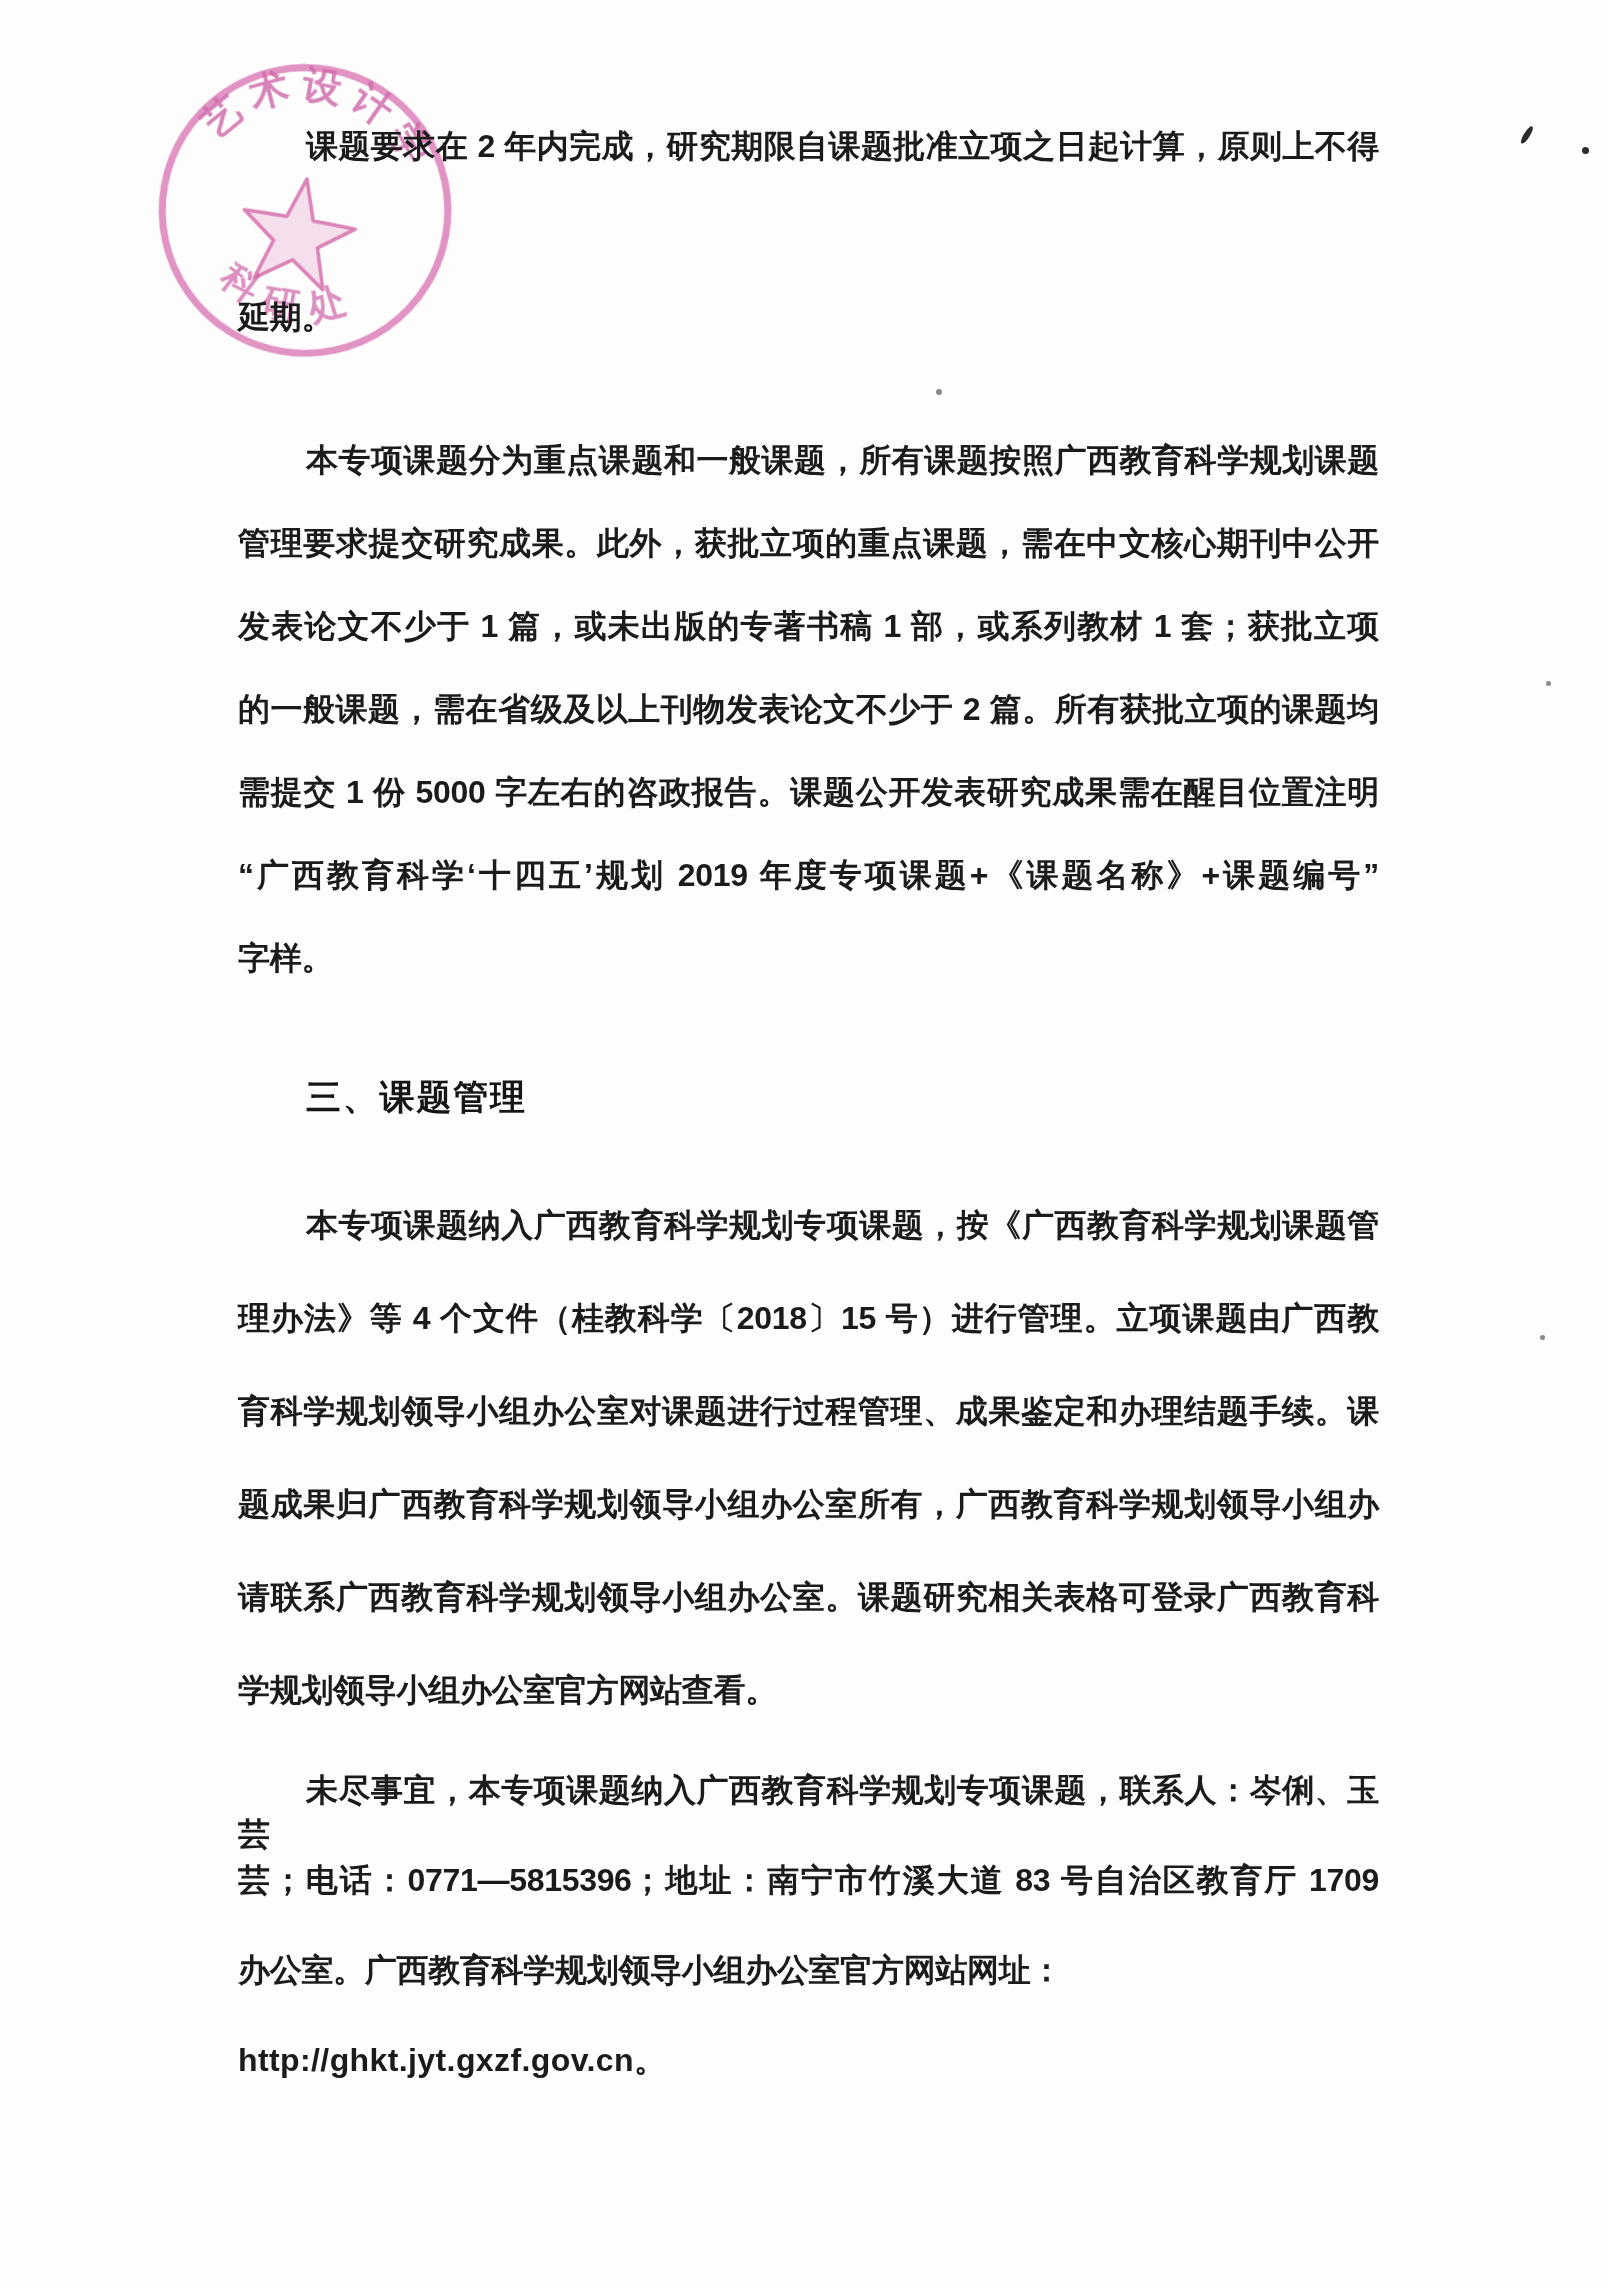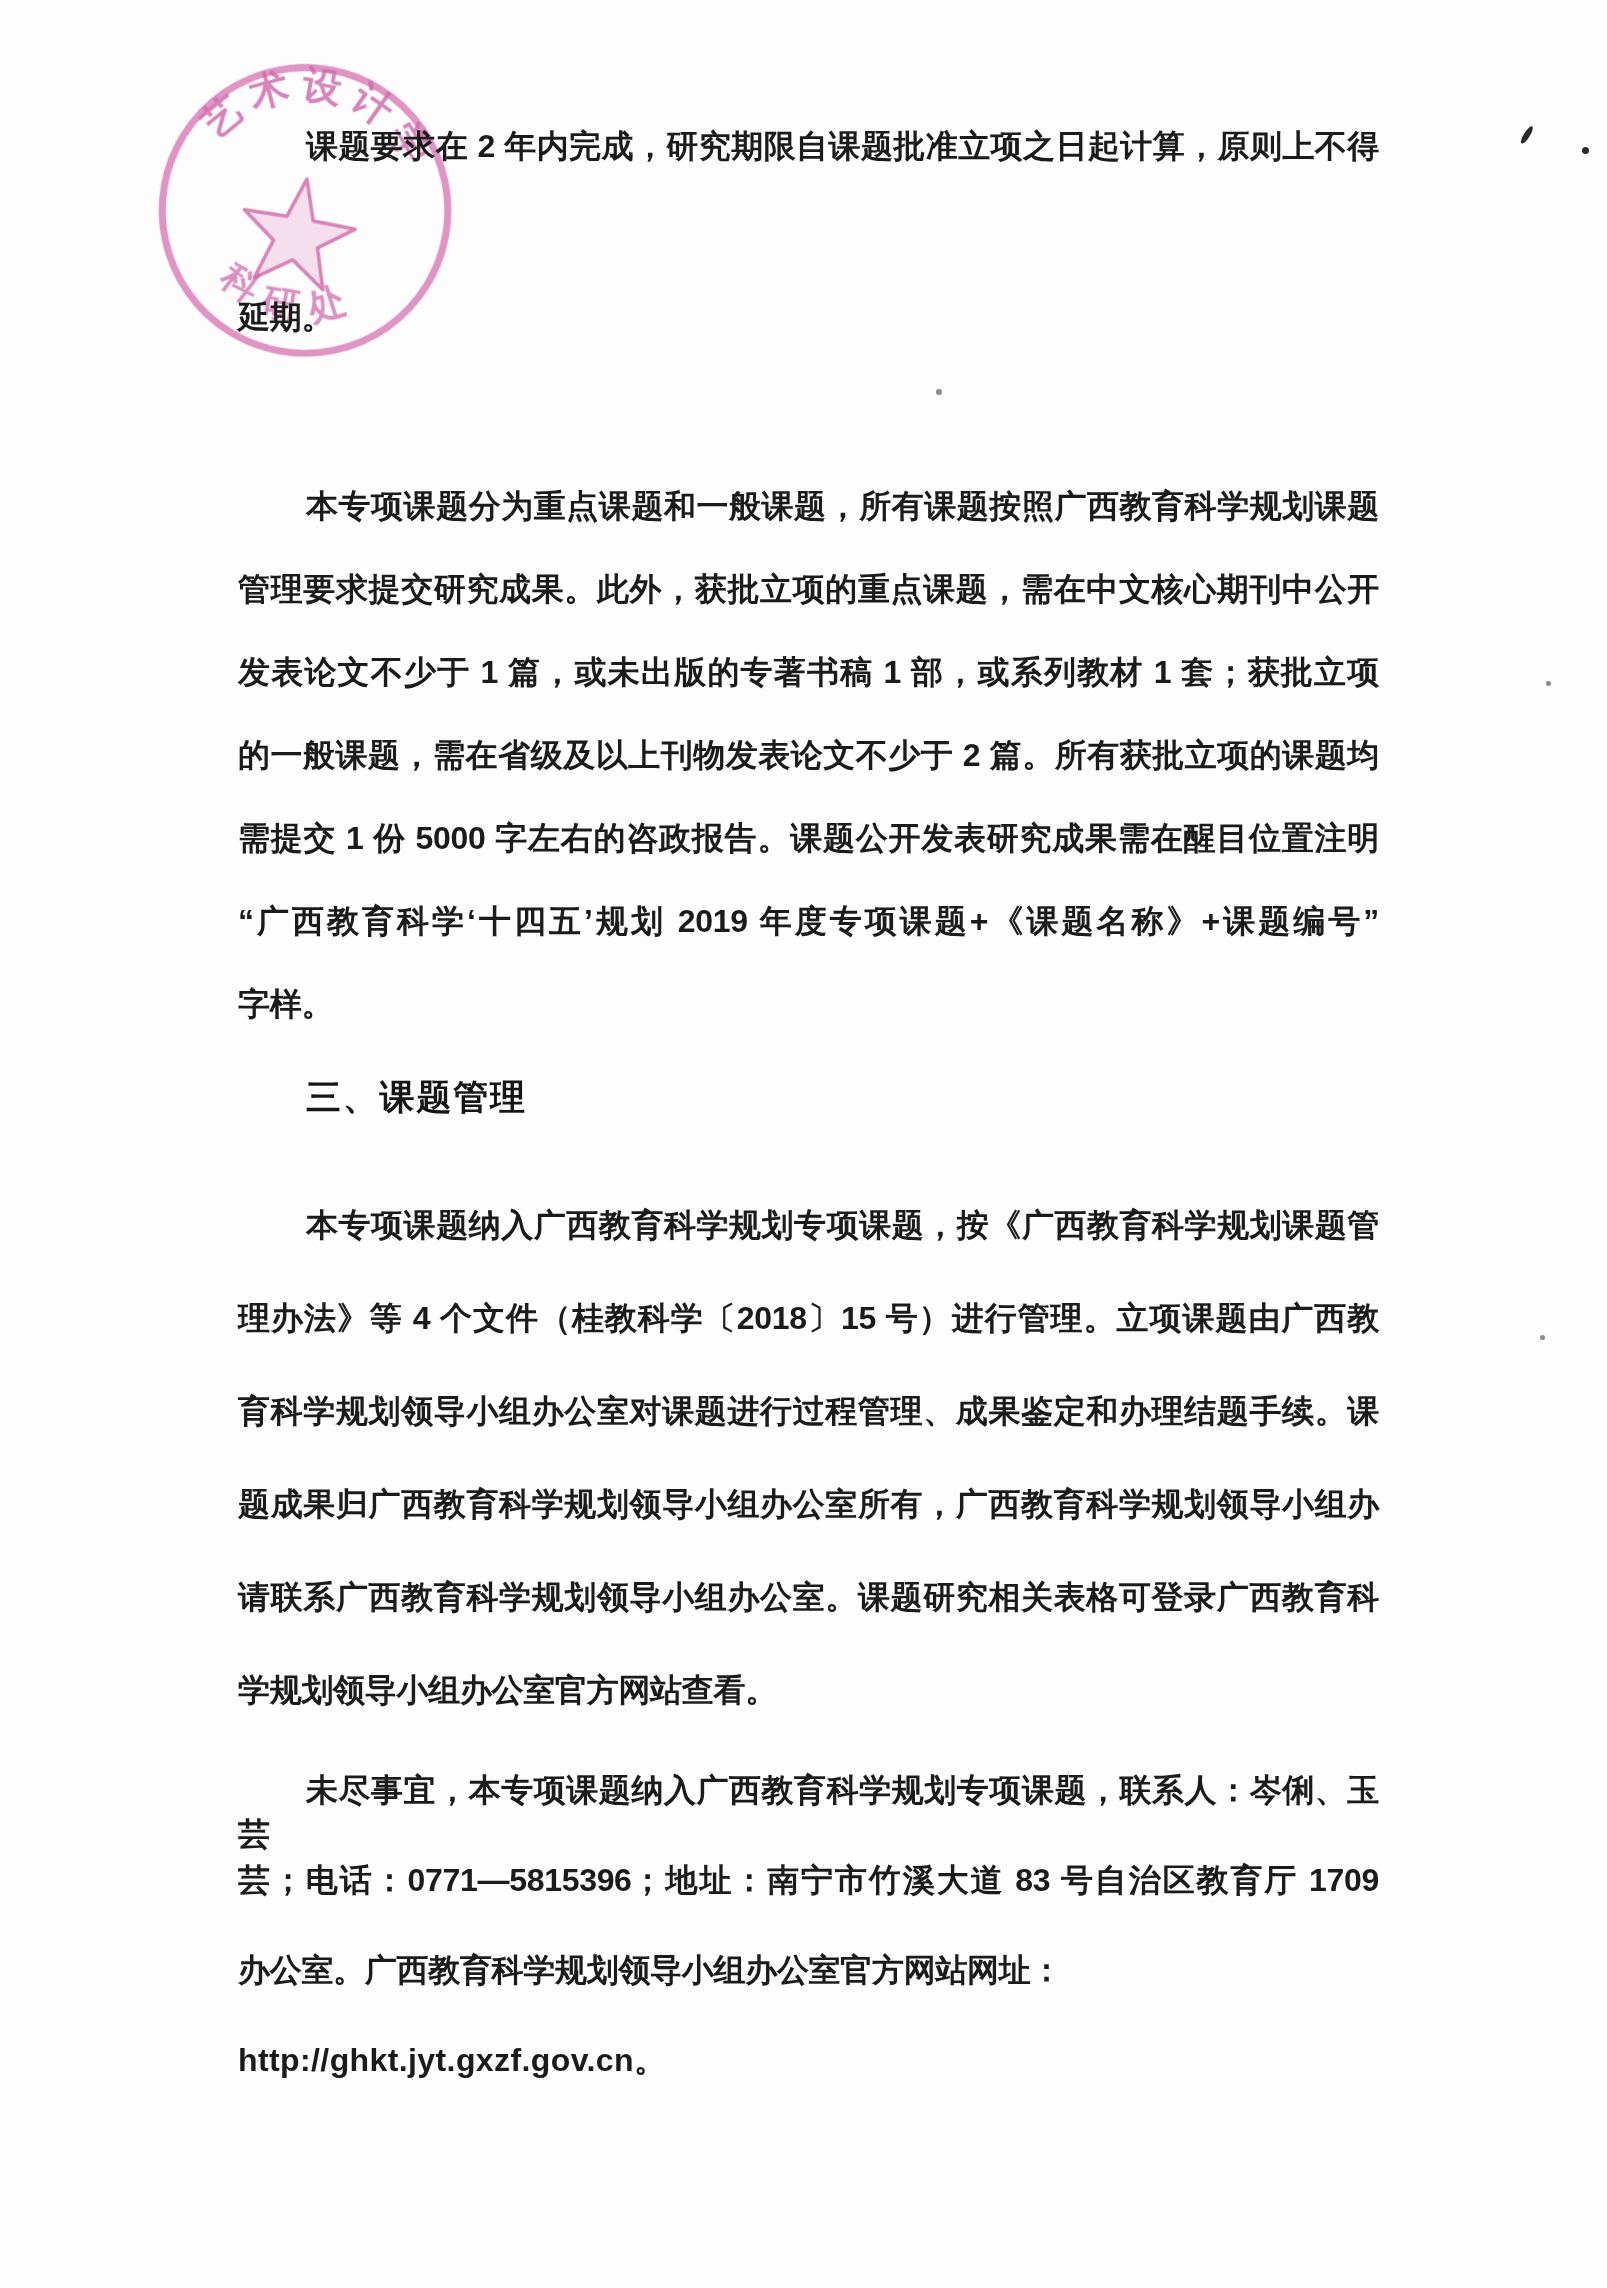--- a/index.html
+++ b/index.html
@@ -84,21 +84,21 @@
   </text>
 </svg>
 
 <div class="textlayer">
 
   <div class="para" style="top:125px; --lh:171px;">
     <div class="ln first">课题要求在 2 年内完成，研究期限自课题批准立项之日起计算，原则上不得</div>
     <div class="ln last">延期。</div>
   </div>
 
-  <div class="para" style="top:439px;margin-top:46px; --lh:83px;">
+  <div class="para" style="top:439px; --lh:83px;">
     <div class="ln first">本专项课题分为重点课题和一般课题，所有课题按照广西教育科学规划课题</div>
     <div class="ln">管理要求提交研究成果。此外，获批立项的重点课题，需在中文核心期刊中公开</div>
     <div class="ln">发表论文不少于 1 篇，或未出版的专著书稿 1 部，或系列教材 1 套；获批立项</div>
     <div class="ln">的一般课题，需在省级及以上刊物发表论文不少于 2 篇。所有获批立项的课题均</div>
     <div class="ln">需提交 1 份 5000 字左右的咨政报告。课题公开发表研究成果需在醒目位置注明</div>
     <div class="ln">“广西教育科学‘十四五’规划 2019 年度专项课题+《课题名称》+课题编号”</div>
     <div class="ln last">字样。</div>
   </div>
 
   <div class="heading">三、课题管理</div>

